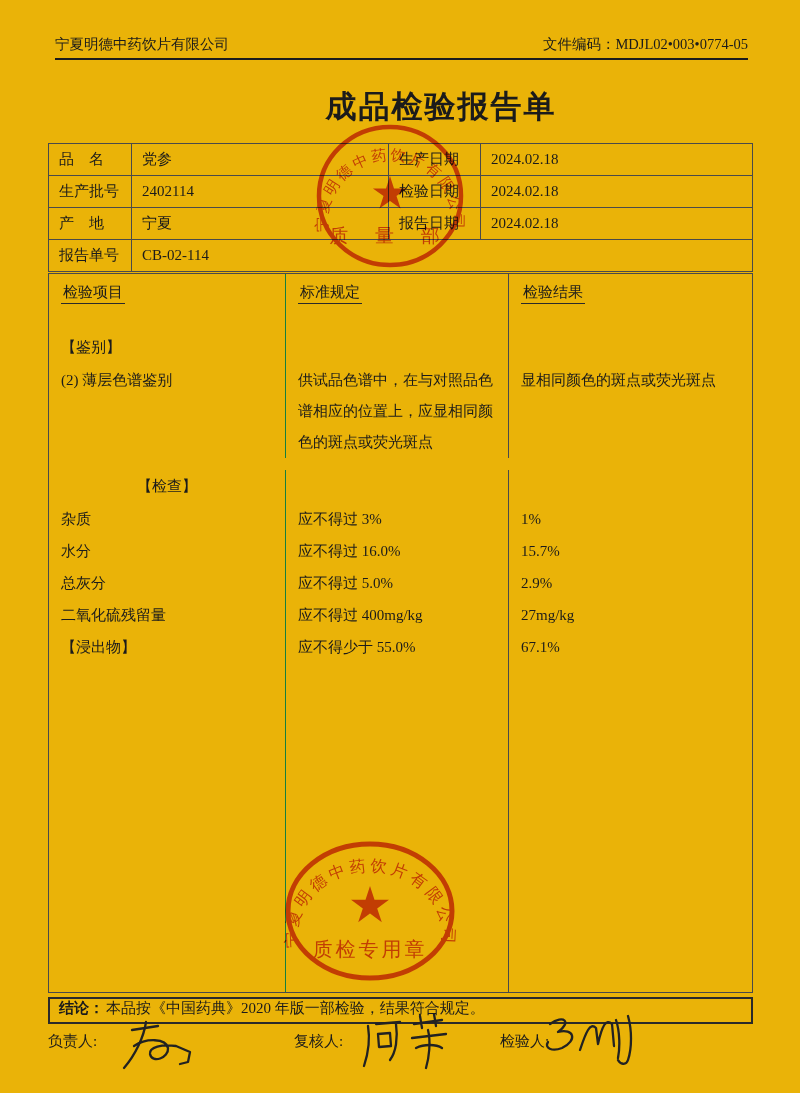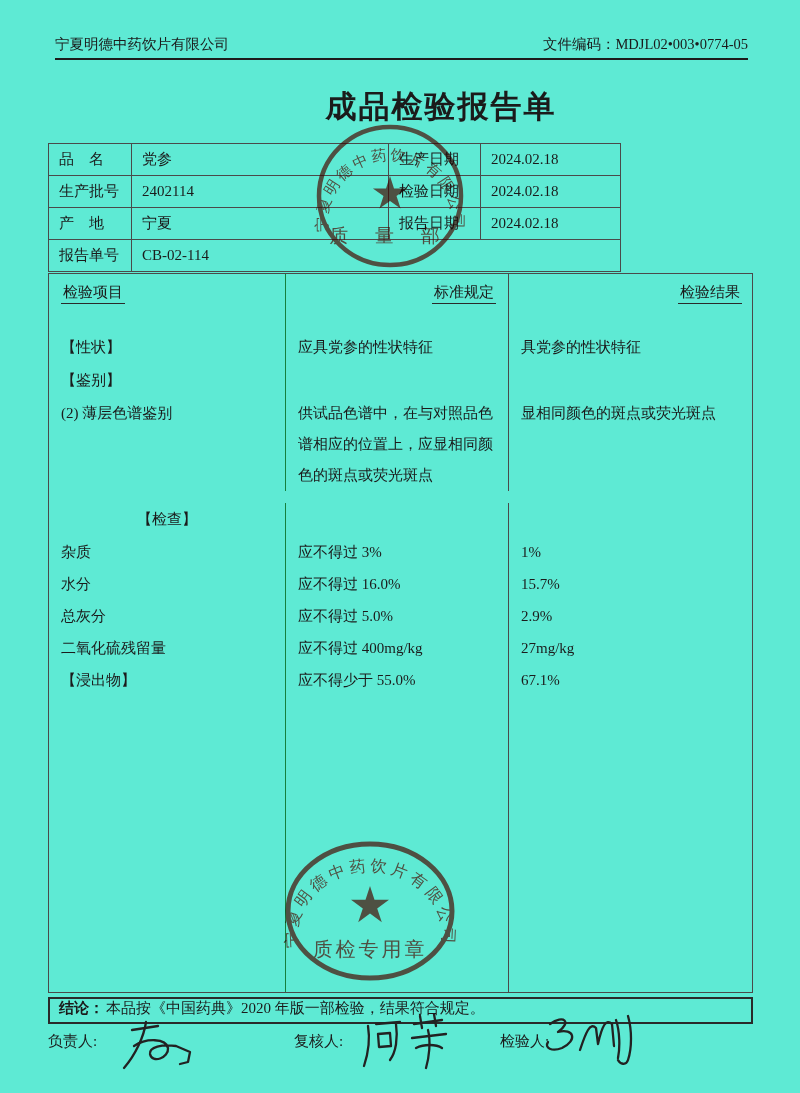--- a/index.html
+++ b/index.html
@@ -1,35 +1,35 @@
 <!DOCTYPE html>
 <html><head>
 <meta charset="utf-8">
 <style>
   html,body{margin:0;padding:0;background:#e8e8e8;}
   .page{
-    position:relative;width:800px;height:1093px;background:#5eead4;
+    position:relative;width:800px;height:1093px;background:#eab308;
     font-family:"Liberation Serif","DejaVu Serif",serif;color:#1b1b1b;
     overflow:hidden;margin:0 auto;
   }
   
   .hdr{
     position:absolute;left:55px;top:28px;width:693px;height:26px;
     border-bottom:2px solid #1c1c1c;
     display:flex;justify-content:space-between;align-items:flex-end;
     font-size:14.5px;padding-bottom:4px;box-sizing:content-box;
   }
   
   .title{
     position:absolute;left:0;top:86px;width:100%;text-align:center;
     font-size:31px;font-weight:bold;letter-spacing:2px;padding-left:41px;
   }
   
   .info-table{
-    position:absolute;left:48px;top:143px;width:573px;
+    position:absolute;left:48px;top:143px;width:705px;
     border:1px solid #4a4a4a;border-bottom:none;box-sizing:border-box;
     font-size:15px;
   }
   .i-row{display:grid;grid-template-columns:83px 257px 92px 273px;
     border-bottom:1px solid #4a4a4a;height:31px;align-items:center;}
   .i-row.last{grid-template-columns:83px 1fr;}
   .i-cell{padding-left:10px;height:100%;display:flex;align-items:center;box-sizing:border-box;}
   .i-label{border-right:1px solid #4a4a4a;}
   .i-val{border-right:1px solid #4a4a4a;}
   .i-label2{border-right:1px solid #4a4a4a;}
@@ -42,21 +42,21 @@
   }
   .t-row{display:grid;grid-template-columns:237px 223px 245px;min-height:33px;line-height:31px;}
   .t-row.hdr-row{min-height:57px;}
   .t-row.tight{min-height:30px;}
   .t-row.gap-top{margin-top:12px;text-align:center;}
   .t-row.fill{flex:1;}
   .t-cell{padding:1px 12px 0 12px;box-sizing:border-box;}
   .t-c1{border-right:1px solid #15803d;}
   .t-c2{border-right:1px solid #4a4a4a;}
   .hdr-row .t-cell{padding-top:9px;line-height:18px;}
-  .hdr-row .t-c2,.hdr-row .t-c3{text-align:right;}
+  .hdr-row .t-c2,.hdr-row .t-c3{text-align:left;}
   .col-title{display:inline-block;border-bottom:1px solid #2a2a2a;padding:0 2px 2px 2px;}
   
   .stamp{position:absolute;mix-blend-mode:multiply;opacity:.88;pointer-events:none;}
   .stamp-top{left:314px;top:122px;width:152px;height:148px;}
   .stamp-bottom{left:283px;top:838px;width:174px;height:146px;}
   
   .conclusion{
     position:absolute;left:48px;top:997px;width:705px;height:27px;
     border:2px solid #2a2a2a;box-sizing:border-box;
     display:flex;align-items:flex-start;padding-left:9px;font-size:15px;
@@ -110,25 +110,20 @@
   </div>
 
   <div class="big-table">
     <div class="t-row hdr-row">
       <div class="t-cell t-c1"><span class="col-title">检验项目</span></div>
       <div class="t-cell t-c2"><span class="col-title">标准规定</span></div>
       <div class="t-cell t-c3"><span class="col-title">检验结果</span></div>
     </div>
 
     <div class="t-row">
-      <div class="t-cell t-c1">【性状】</div>
-      <div class="t-cell t-c2">应具党参的性状特征</div>
-      <div class="t-cell t-c3">具党参的性状特征</div>
-    </div>
-    <div class="t-row">
       <div class="t-cell t-c1">【鉴别】</div>
       <div class="t-cell t-c2"></div>
       <div class="t-cell t-c3"></div>
     </div>
     <div class="t-row">
       <div class="t-cell t-c1">(2) 薄层色谱鉴别</div>
       <div class="t-cell t-c2">供试品色谱中，在与对照品色谱相应的位置上，应显相同颜色的斑点或荧光斑点</div>
       <div class="t-cell t-c3">显相同颜色的斑点或荧光斑点</div>
     </div>
     <div class="t-row gap-top">

